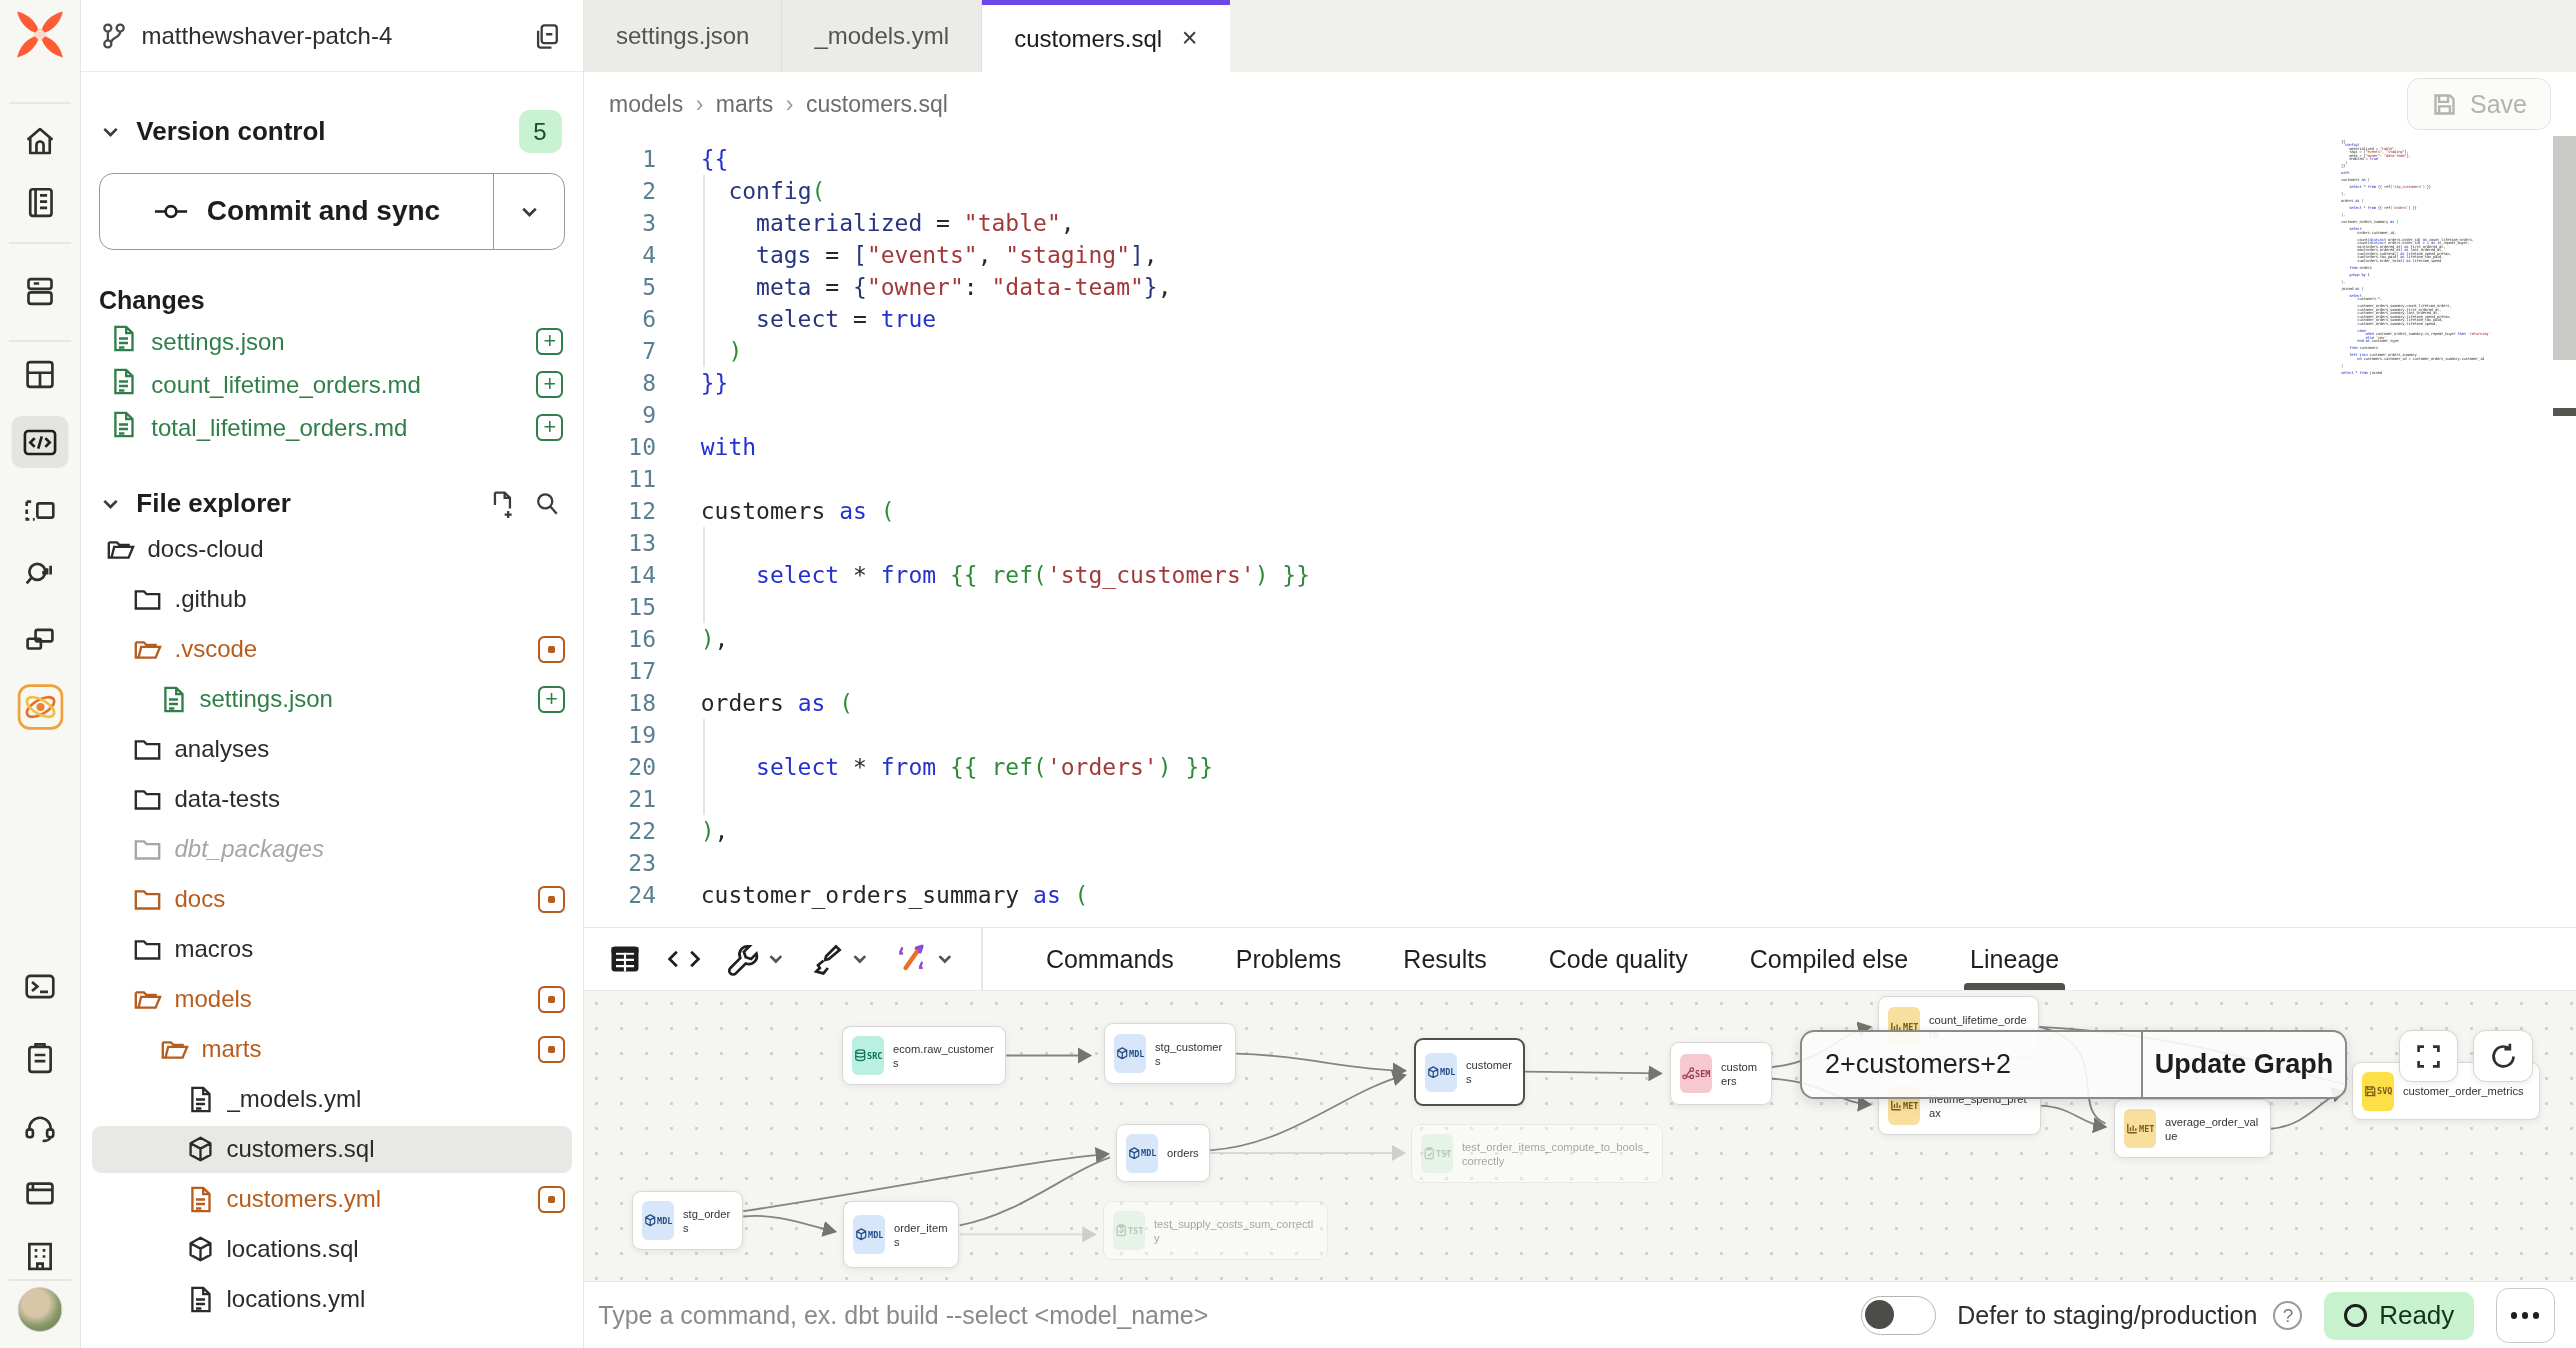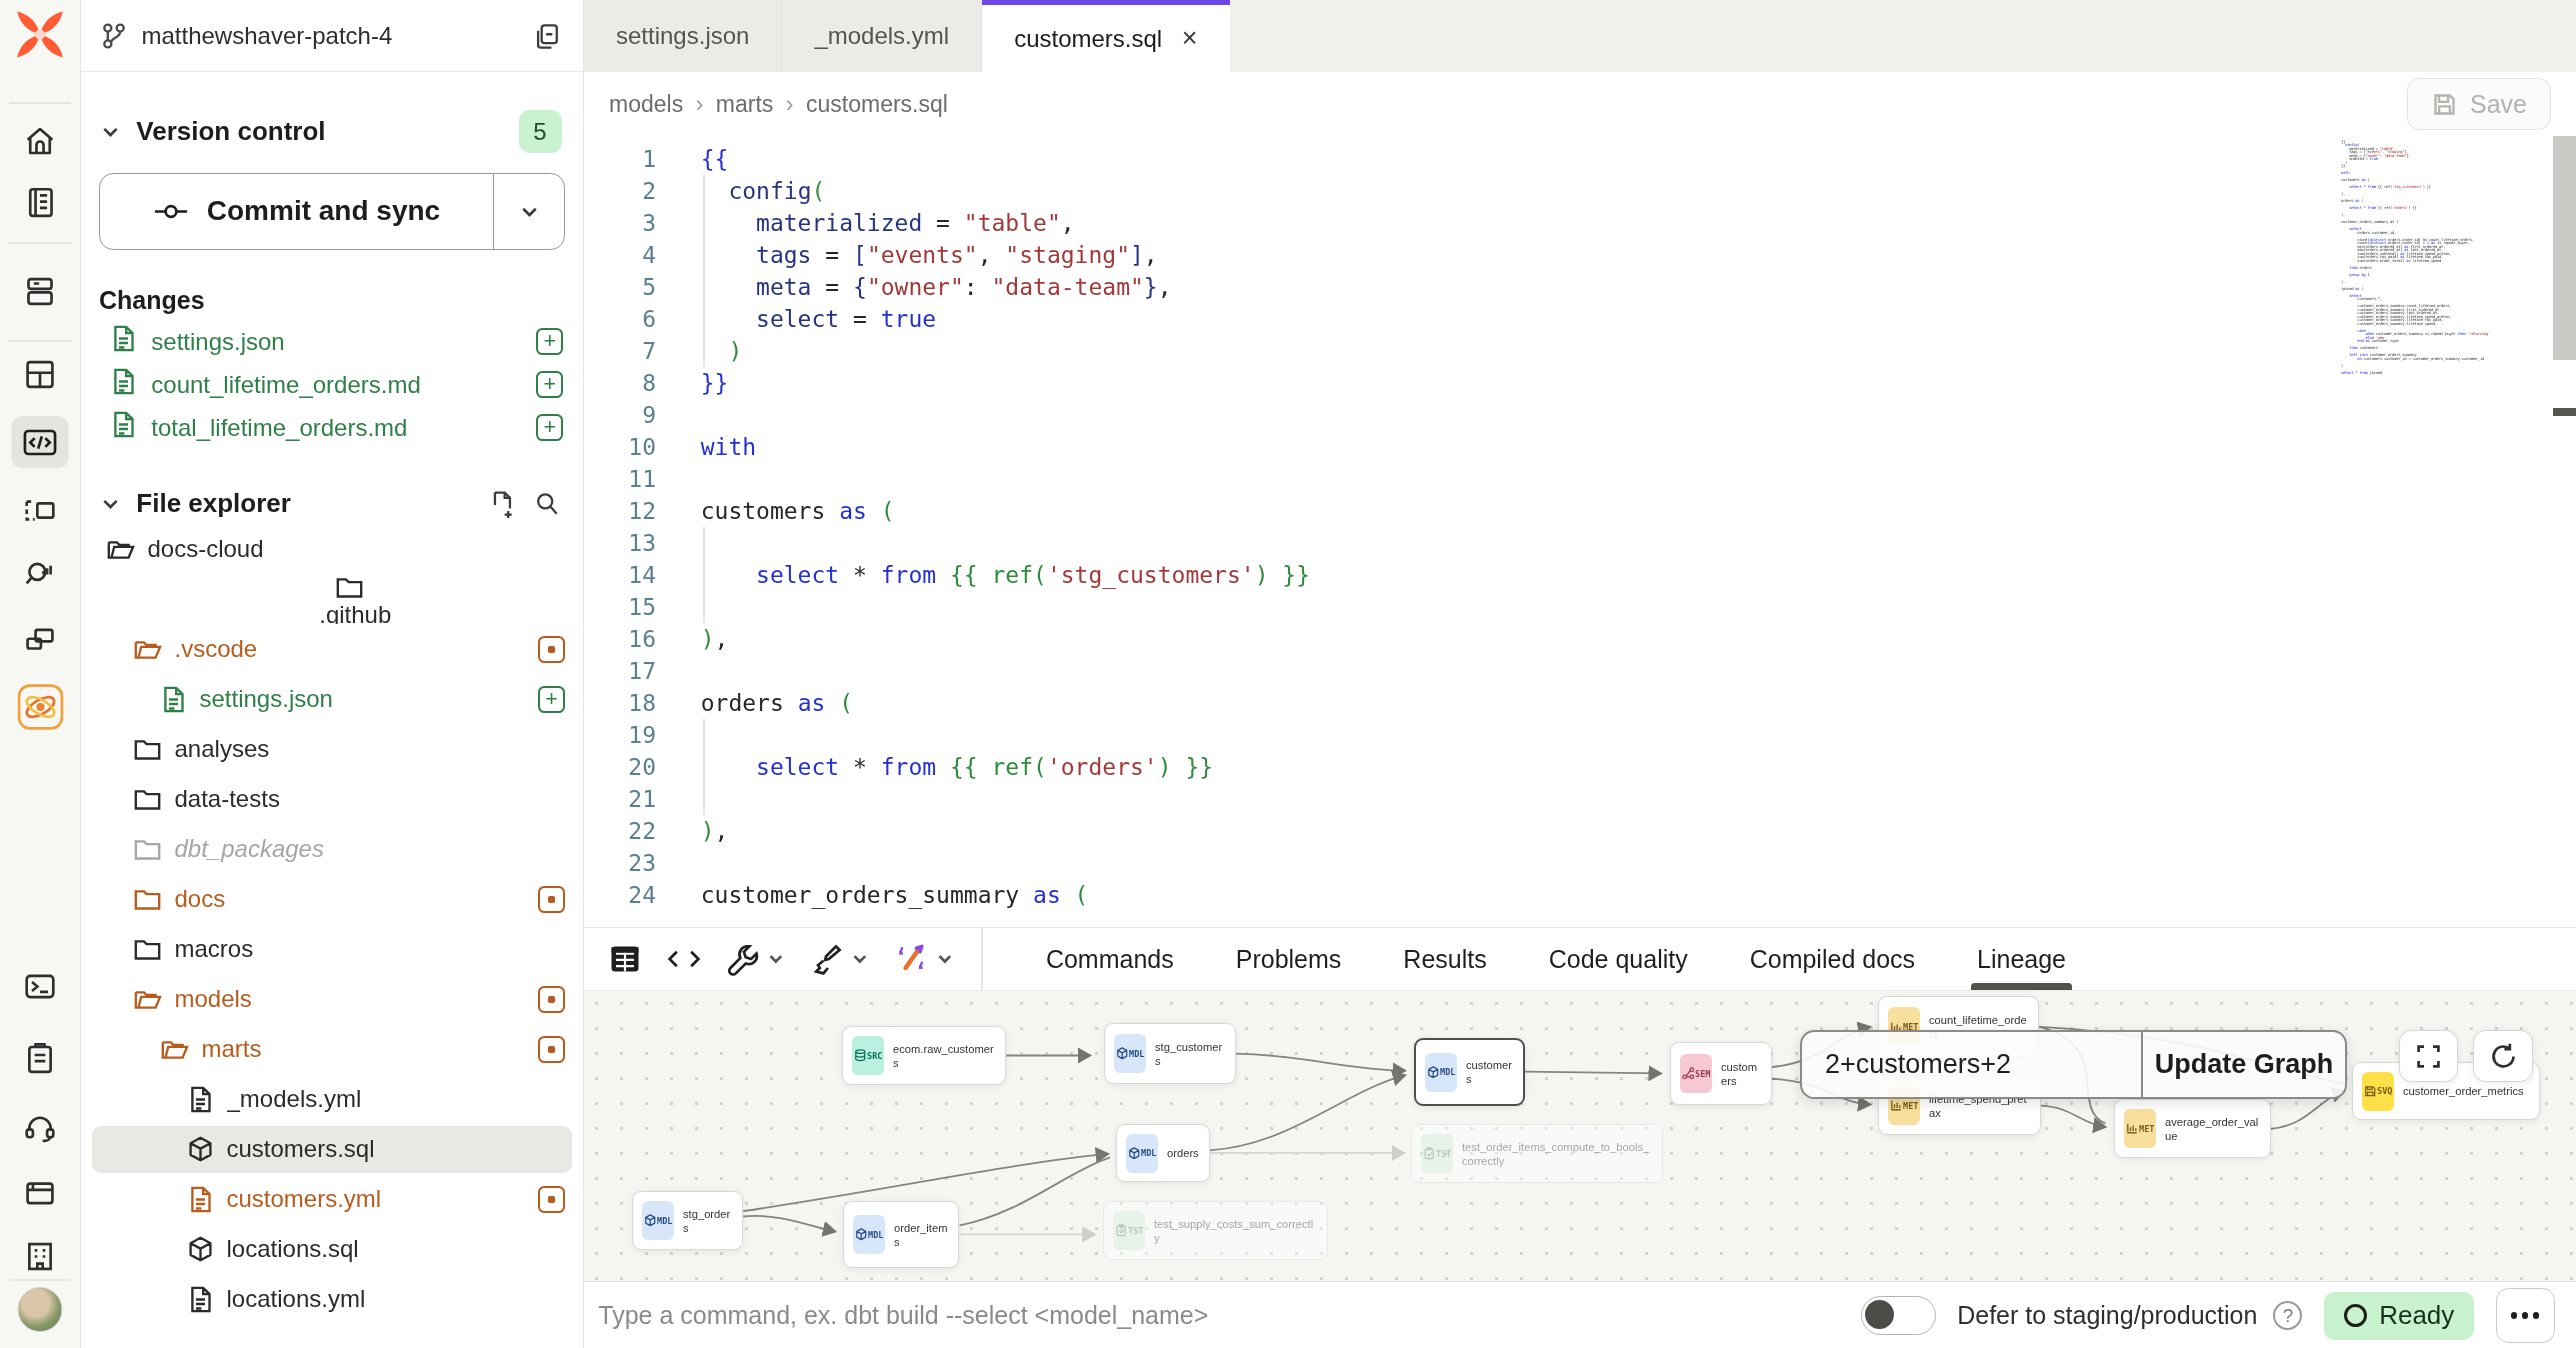--- a/index.html
+++ b/index.html
@@ -348,21 +348,21 @@
     </div>
     <div class="tree" id="file-tree">
         <div class="tree-row" style="padding-left: 25px;">
           <span class="ticon">
             <svg width="29" height="27" viewBox="0 0 32 30" fill="none" stroke="#2b2b29" stroke-width="2.6">
               <path d="M3 7 V24 h22 l5 -12 H9 L6 24 M3 7 h9 l3 3 h10 v2"></path>
             </svg>
           </span>
           <span class="tlabel c-default">docs-cloud</span>
         </div>
-        <div class="tree-row" style="padding-left: 52px; flex-direction: column;">
+        <div class="tree-row" style="padding-left: 52px;">
           <span class="ticon">
             <svg width="29" height="27" viewBox="0 0 32 30" fill="none" stroke="#2b2b29" stroke-width="2.6">
               <path d="M3 25 V6 h9 l3 3 h14 v16 z"></path>
             </svg>
           </span>
           <span class="tlabel c-default">.github</span>
         </div>
         <div class="tree-row" style="padding-left: 52px;">
           <span class="ticon">
             <svg width="29" height="27" viewBox="0 0 32 30" fill="none" stroke="#b85c1e" stroke-width="2.6">
@@ -607,21 +607,21 @@
               <path d="M5 8 l6 6 6-6"></path>
             </svg>
         </span>
       </div>
       <div class="pt-div"></div>
       <div class="ptabs" id="panel-tabs">
           <div class="ptab">Commands</div>
           <div class="ptab">Problems</div>
           <div class="ptab">Results</div>
           <div class="ptab">Code quality</div>
-          <div class="ptab">Compiled docs</div>
+          <div class="ptab">Compiled else</div>
           <div class="ptab active">Lineage</div>
         </div>
     </div>
 
     <div class="canvas">
       <svg class="edges" id="edge-svg" width="1993" height="290" viewBox="0 0 2228 324">
         <defs>
           <marker id="arw" markerWidth="9" markerHeight="9" refX="7" refY="4.5" orient="auto">
               <path d="M0 0 L8 4.5 L0 9 Z" fill="#75756f"></path>
             </marker>

